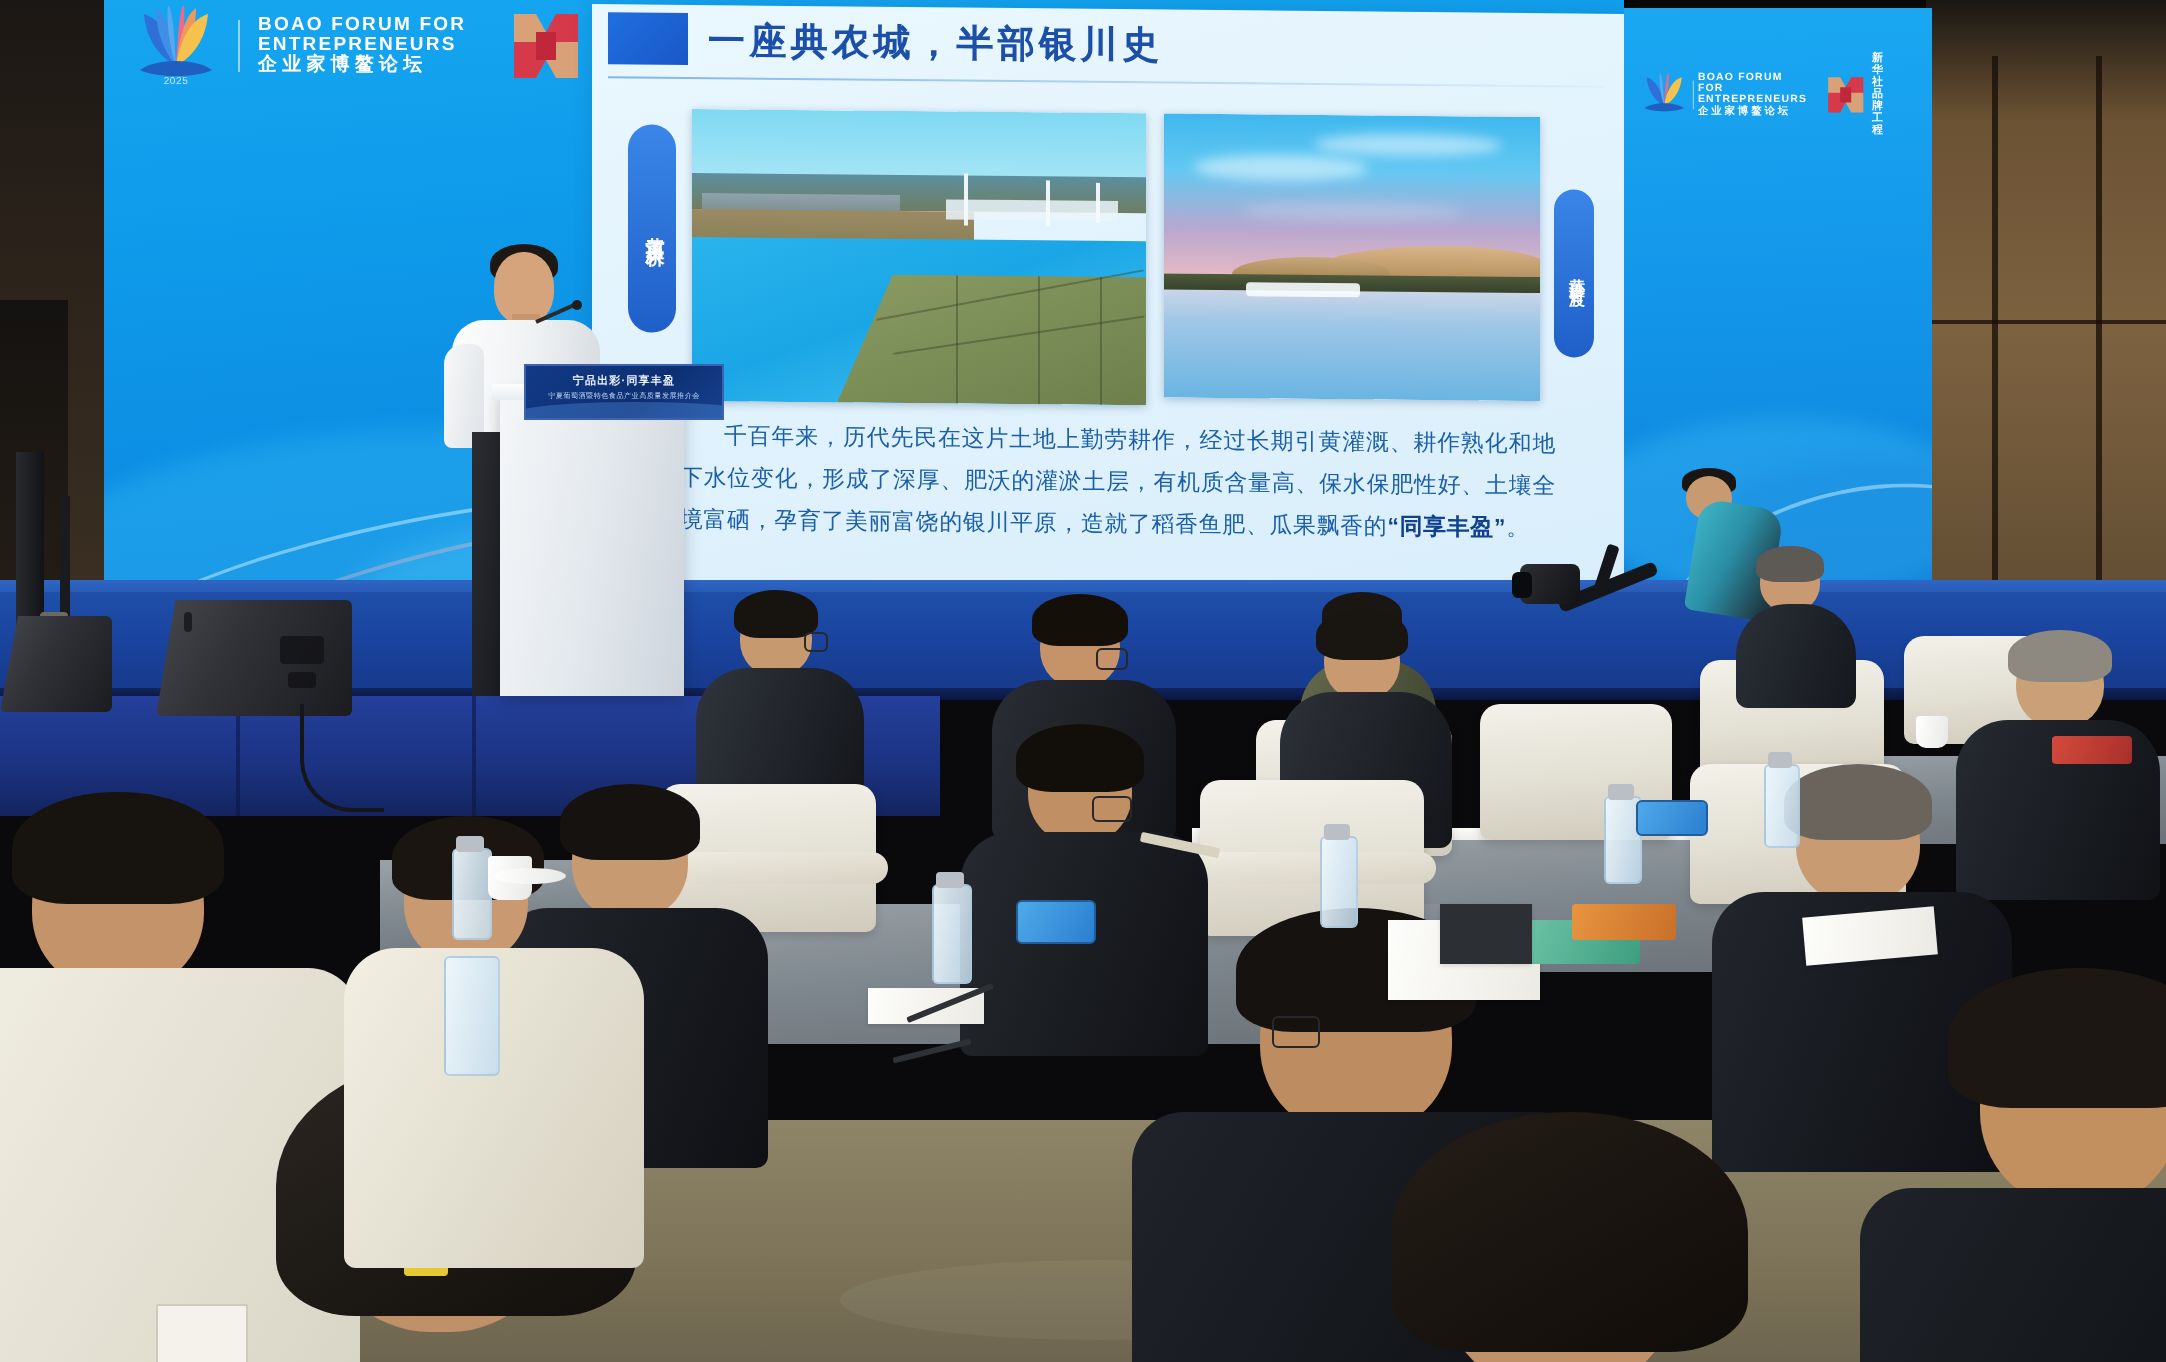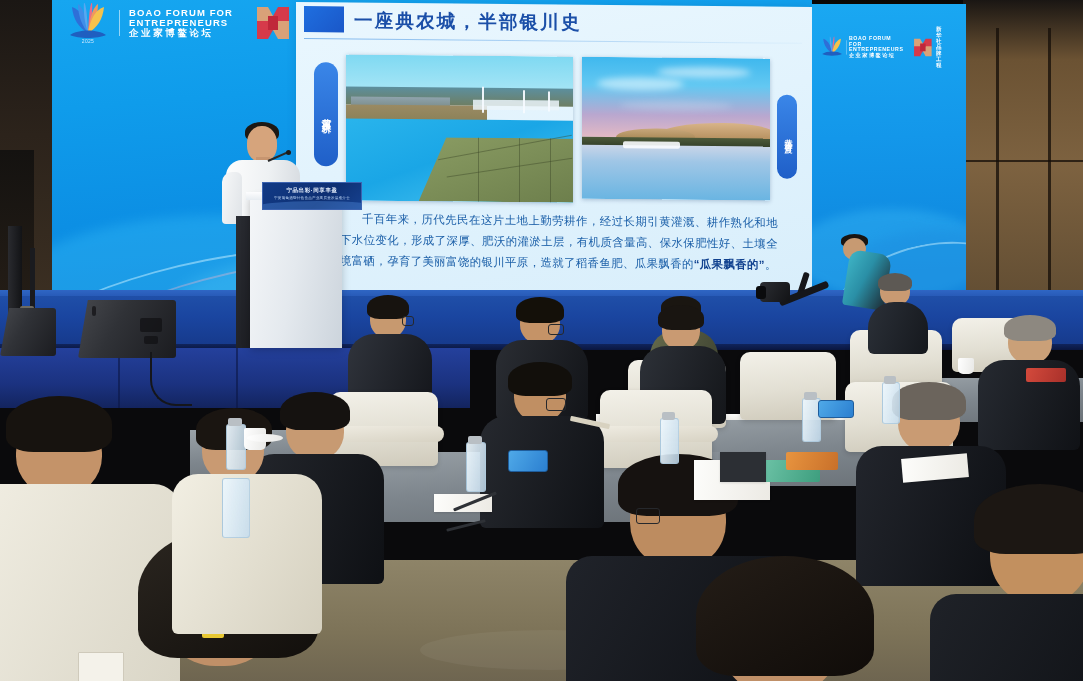--- a/index.html
+++ b/index.html
@@ -336,21 +336,21 @@
       <div class="p2-dune2"></div>
       <div class="p2-trees"></div>
       <div class="p2-water"></div>
       <div class="p2-boat"></div>
     </div>
 
     <div class="vlabel vlabel1">黄河大桥</div>
     <div class="vlabel vlabel2">黄沙古渡</div>
 
     <div class="slide-body">
-      <span>千百年来，历代先民在这片土地上勤劳耕作，经过长期引黄灌溉、耕作熟化和地下水位变化，形成了深厚、肥沃的灌淤土层，有机质含量高、保水保肥性好、土壤全境富硒，孕育了美丽富饶的银川平原，造就了稻香鱼肥、瓜果飘香的</span><span class="hl">“瓜果飘香的”</span><span>。</span>
+      <span>千百年来，历代先民在这片土地上勤劳耕作，经过长期引黄灌溉、耕作熟化和地下水位变化，形成了深厚、肥沃的灌淤土层，有机质含量高、保水保肥性好、土壤全境富硒，孕育了美丽富饶的银川平原，造就了稻香鱼肥、瓜果飘香的</span><span class="hl">“同享丰盈”</span><span>。</span>
     </div>
   </div>
 
   <div class="led2">
     <div class="led2-wave"></div>
     <div class="led2-wave2"></div>
     <div class="led2-arc"></div>
     <div class="brand-row2">
       <div class="bfe-mark">
         <svg viewBox="0 0 44 40" width="44" height="40">

